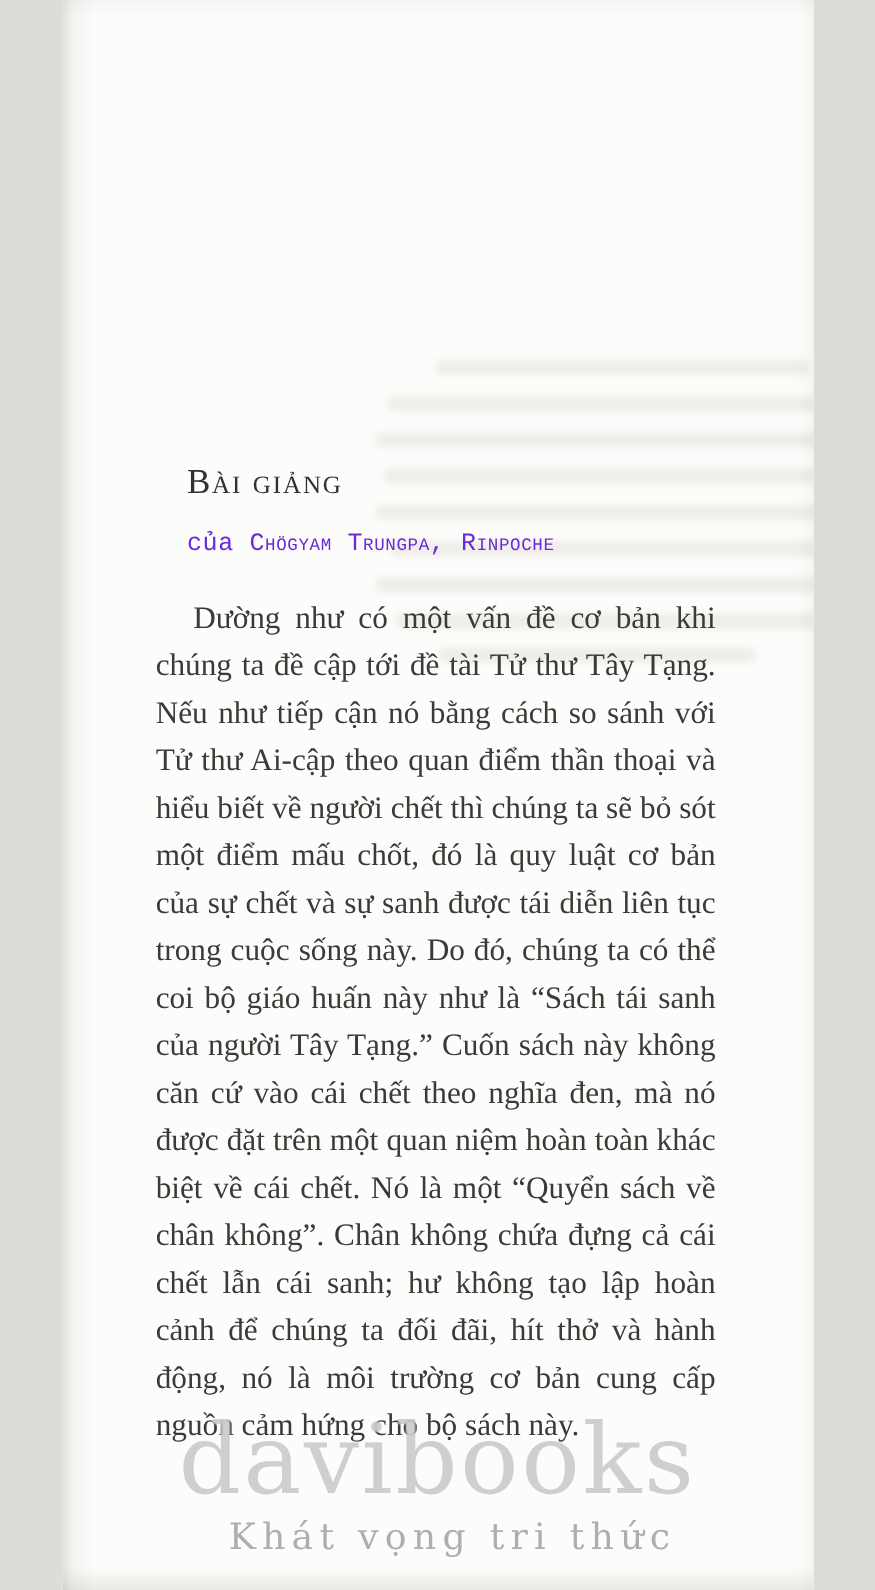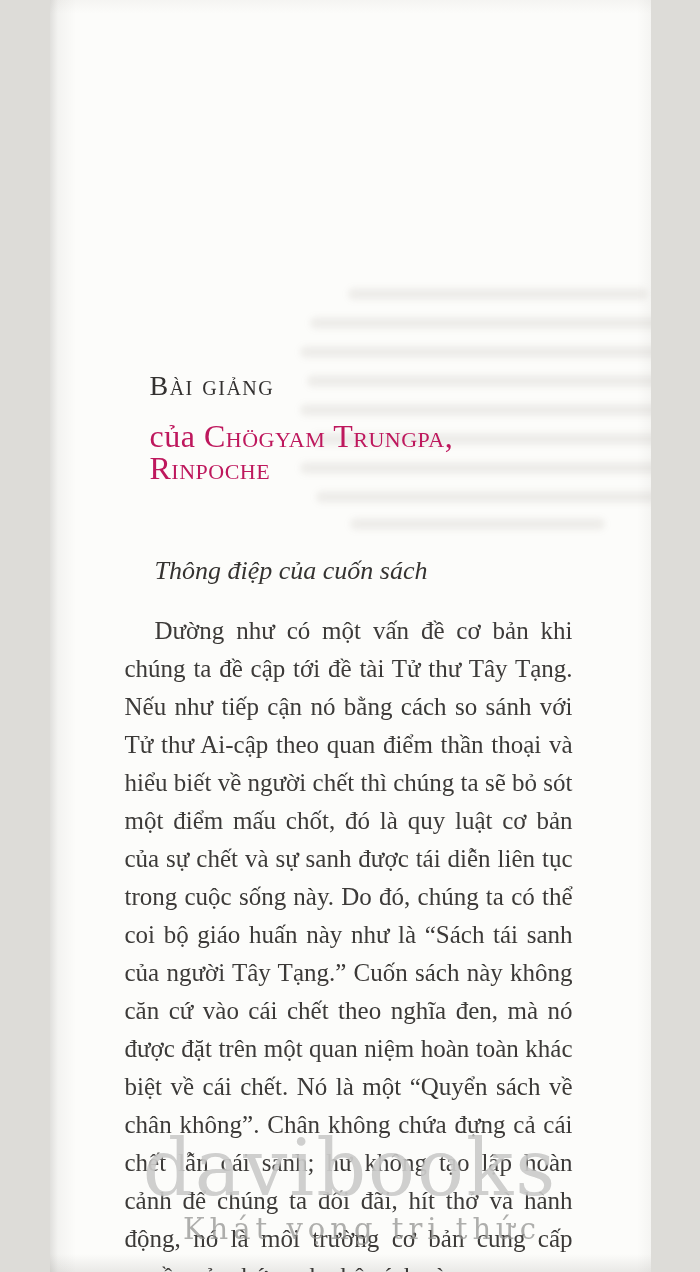--- a/index.html
+++ b/index.html
@@ -51,24 +51,25 @@
     margin: 0 0 0 25px;
     font-size: 28px;
     font-weight: normal;
     letter-spacing: 1.5px;
     line-height: 36px;
     color: #333130;
   }
 
   .byline {
     margin: 16px 0 0 25px;
-    font-size: 32px;
+    font-size: 20px;
     line-height: 32px;
     letter-spacing: 0.5px;
-    color: #be185d;
+    color: #6d28d9;
+    font-family: Liberation Mono, monospace;
   }
 
   .section-title {
     margin: 70px 0 0 30px;
     font-size: 26px;
     font-weight: normal;
     font-style: italic;
     line-height: 34px;
     color: #353331;
   }
@@ -128,21 +129,20 @@
   </div>
 
   <div class="content">
 
     <h1 class="heading sc">Bài giảng</h1>
 
     <div class="byline">
       <span>của </span><span class="sc">Chögyam Trungpa, Rinpoche</span>
     </div>
 
-    <h2 class="section-title">Thông điệp của cuốn sách</h2>
 
     <p class="body-text"><span>Dường như có một vấn đề cơ bản khi chúng ta đề cập tới đề tài </span><span class="it">Tử thư Tây Tạng</span><span>. Nếu như tiếp cận nó bằng cách so sánh với </span><span class="it">Tử thư Ai-cập</span><span> theo quan điểm thần thoại và hiểu biết về người chết thì chúng ta sẽ bỏ sót một điểm mấu chốt, đó là quy luật cơ bản của sự chết và sự sanh được tái diễn liên tục trong cuộc sống này. Do đó, chúng ta có thể coi bộ giáo huấn này như là “Sách tái sanh của người Tây Tạng.” Cuốn sách này không căn cứ vào cái chết theo nghĩa đen, mà nó được đặt trên một quan niệm hoàn toàn khác biệt về cái chết. Nó là một “Quyển sách về chân không”. Chân không chứa đựng cả cái chết lẫn cái sanh; hư không tạo lập hoàn cảnh để chúng ta đối đãi, hít thở và hành động, nó là môi trường cơ bản cung cấp nguồn cảm hứng cho bộ sách này.</span></p>
 
   </div>
 
   <div class="watermark">
     <div class="wm-brand">davibooks</div>
     <div class="wm-tagline">Khát vọng tri thức</div>
   </div>
 

